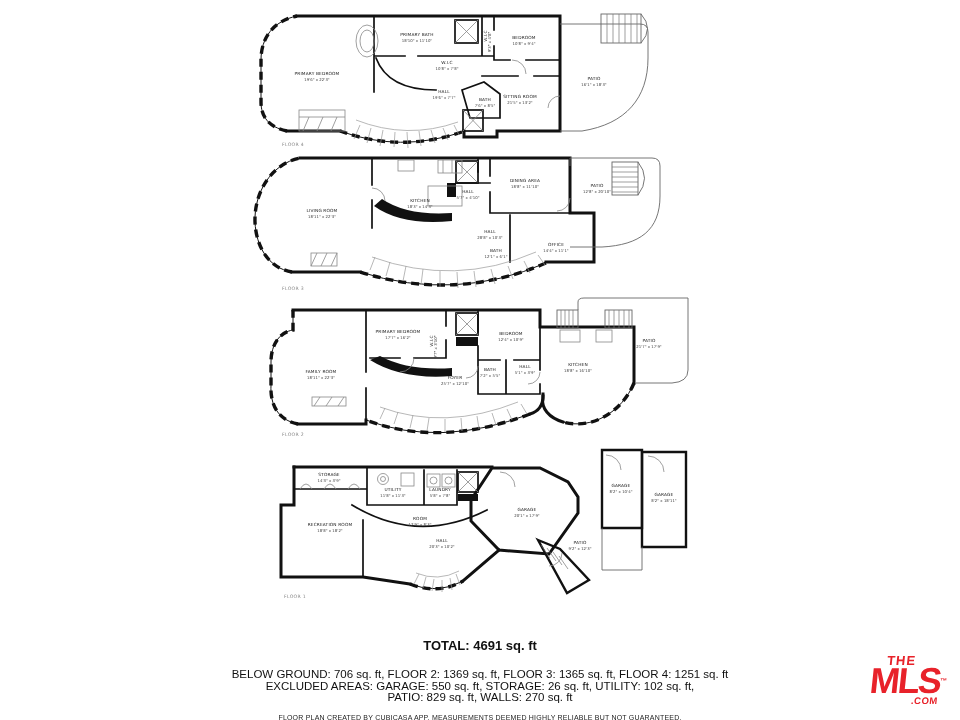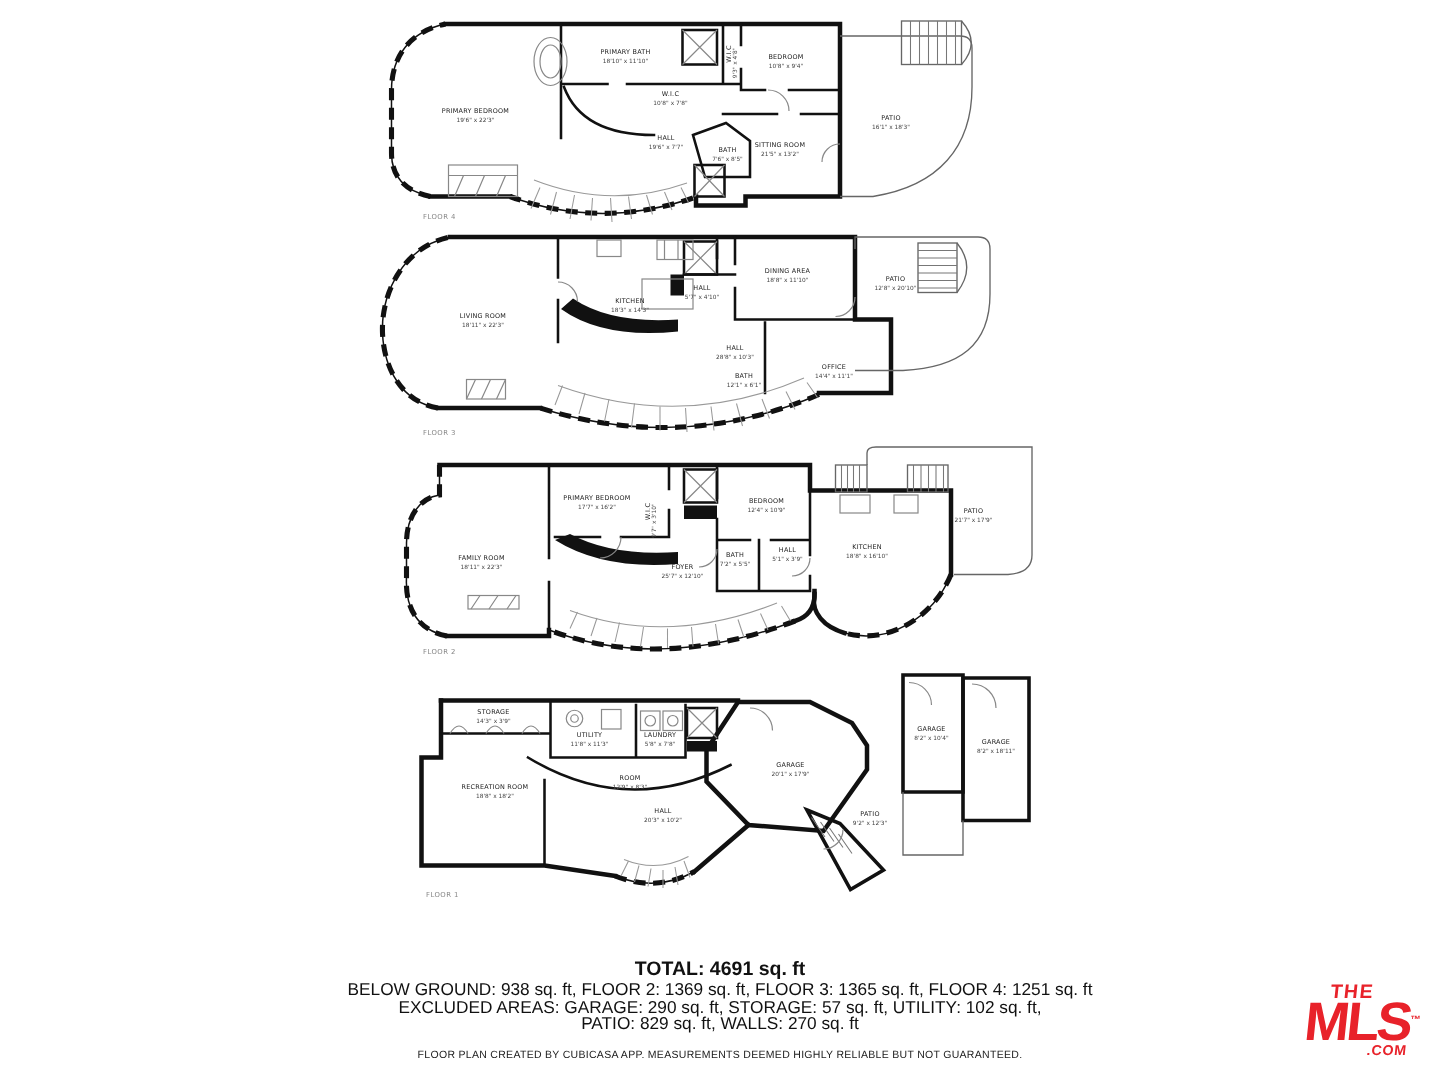--- a/index.html
+++ b/index.html
@@ -16,21 +16,21 @@
   .fix{stroke:#888;stroke-width:.8;fill:none}
   .tread{stroke:#999;stroke-width:.7;fill:none}
   .hatch{stroke:#777;stroke-width:.7;fill:none}
   .blk{fill:#111;stroke:none}
   
   .rn{font-family:"DejaVu Sans",sans-serif;font-size:4.3px;fill:#222;text-anchor:middle;letter-spacing:.15px}
   .rd{font-family:"DejaVu Sans",sans-serif;font-size:3.9px;fill:#444;text-anchor:middle}
   .fl{font-family:"DejaVu Sans",sans-serif;font-size:4.6px;fill:#888;text-anchor:start;letter-spacing:.3px}
   
   .summary{position:absolute;left:0;top:638px;width:100%;text-align:center;color:#111;}
-  .summary .total{font-size:13px;font-weight:bold;margin-bottom:2px;}
+  .summary .total{font-size:13px;font-weight:bold;margin-bottom:16px;}
   .summary .line{font-size:11.5px;line-height:11.5px;}
   .summary .disclaimer{font-size:7px;letter-spacing:.2px;margin-top:10px;color:#222;}
   
   .logo{position:absolute;right:14px;top:655px;width:78px;color:#e8222a;transform:skewX(-6deg);}
   .logo .logo-the{font-size:13px;font-weight:800;letter-spacing:1px;margin-left:17px;line-height:12px;}
   .logo .logo-mls{font-size:36px;font-weight:900;line-height:28px;letter-spacing:-2px;margin-left:2px;}
   .logo .tm{font-size:7px;font-weight:700;vertical-align:top;letter-spacing:0;}
   .logo .logo-com{font-size:9.5px;font-weight:800;text-align:right;margin-top:0px;margin-right:6px;letter-spacing:.5px;}
 </style>
 </head>
@@ -255,22 +255,22 @@
     <text class="rn" x="621" y="487">GARAGE</text>
     <text class="rd" x="621" y="493">8'2" x 10'4"</text>
     <text class="rn" x="664" y="496">GARAGE</text>
     <text class="rd" x="664" y="502">8'2" x 18'11"</text>
     <text class="fl" x="284" y="598">FLOOR 1</text>
   </g>
 </svg>
 
 <div class="summary">
   <div class="total">TOTAL: 4691 sq. ft</div>
-  <div class="line">BELOW GROUND: 938 sq. ft, FLOOR 2: 1369 sq. ft, FLOOR 3: 1365 sq. ft, FLOOR 4: 1251 sq. ft</div>
-  <div class="line">EXCLUDED AREAS: GARAGE: 290 sq. ft, STORAGE: 57 sq. ft, UTILITY: 102 sq. ft,</div>
+  <div class="line">BELOW GROUND: 706 sq. ft, FLOOR 2: 1369 sq. ft, FLOOR 3: 1365 sq. ft, FLOOR 4: 1251 sq. ft</div>
+  <div class="line">EXCLUDED AREAS: GARAGE: 550 sq. ft, STORAGE: 26 sq. ft, UTILITY: 102 sq. ft,</div>
   <div class="line">PATIO: 829 sq. ft, WALLS: 270 sq. ft</div>
   <div class="disclaimer">FLOOR PLAN CREATED BY CUBICASA APP. MEASUREMENTS DEEMED HIGHLY RELIABLE BUT NOT GUARANTEED.</div>
 </div>
 
 <div class="logo">
   <div class="logo-the">THE</div>
   <div class="logo-mls"><span>MLS</span><span class="tm">™</span></div>
   <div class="logo-com">.COM</div>
 </div>
 

